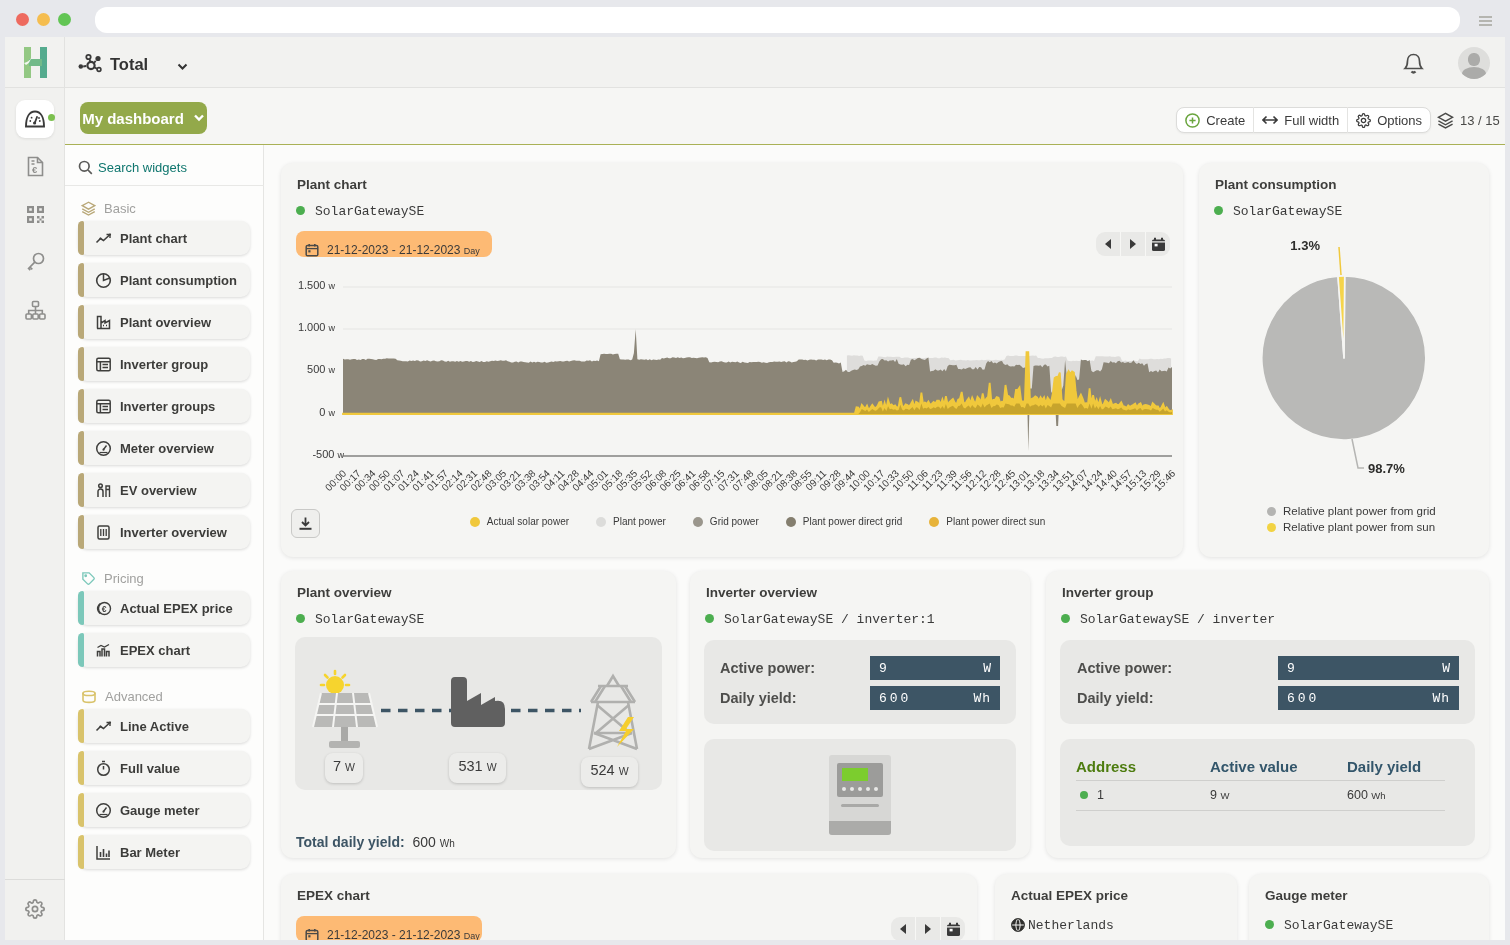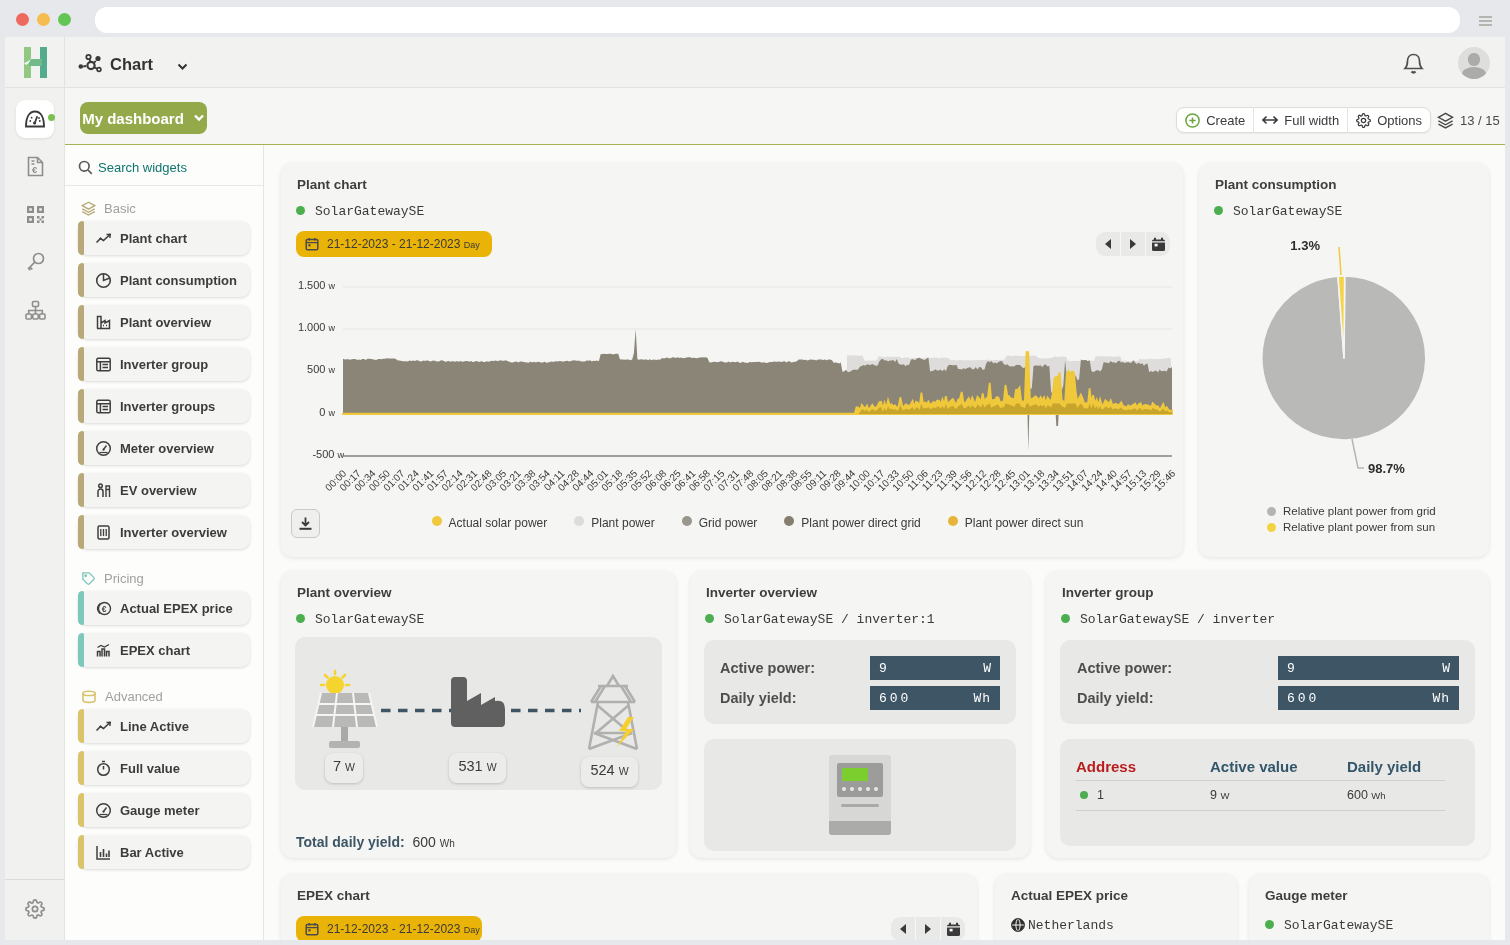--- a/index.html
+++ b/index.html
@@ -3,35 +3,35 @@
 <style>
 *{margin:0;padding:0;box-sizing:border-box}
 html,body{width:1510px;height:945px;overflow:hidden}
 body{font-family:"Liberation Sans",sans-serif;background:#e7e8ec;position:relative}
 .abs{position:absolute}
 .card{position:absolute;background:#f5f5f3;border-radius:12px;box-shadow:0 1px 4px rgba(0,0,0,.10)}
 .wtitle{position:absolute;font-size:13.5px;font-weight:bold;color:#3e3e3c}
 .gdot{position:absolute;width:9px;height:9px;border-radius:50%;background:#4cae4f}
 .src{position:absolute;font-family:"Liberation Mono",monospace;font-size:13px;color:#3a3a3a}
 .panel{position:absolute;background:#e8e8e6;border-radius:10px}
-.datebtn{position:absolute;background:#eab308;border-radius:8px;display:flex;align-items:center;font-size:12px;color:#3a3a3a;padding:0 9px;white-space:nowrap}
+.datebtn{position:absolute;background:#fdba74;border-radius:8px;display:flex;align-items:flex-end;font-size:12px;color:#3a3a3a;padding:0 9px;white-space:nowrap}
 .datebtn svg{flex-shrink:0}
 .navgrp{position:absolute;background:#e9e9e7;border-radius:9px;display:flex;align-items:center}
 .navseg{width:24px;height:24px;display:flex;align-items:center;justify-content:center}
 .navdiv{width:1px;height:24px;background:#f7f7f5}
 .vbox{position:absolute;background:#3d5565;color:#fff;font-family:"Liberation Mono",monospace;font-size:13px;display:flex;justify-content:space-between;align-items:center;padding:0 9px;height:24px}
 .flabel{position:absolute;font-size:14.5px;font-weight:bold;color:#4e4e4c}
 .item{position:absolute;left:78px;width:172px;height:34px;background:#f4f4f2;border-radius:9px;box-shadow:0 1px 3px rgba(0,0,0,.14);display:flex;align-items:center}
 .item .bar{width:6px;height:34px;border-radius:9px 3px 3px 9px;margin-right:11px}
 .item .txt{font-size:13px;font-weight:bold;color:#3c3c3a;margin-left:8px}
 .shead{position:absolute;left:81px;font-size:13px;color:#a1a19f;display:flex;align-items:center;gap:8px}
 .badge{position:absolute;background:#ececea;border-radius:8px;box-shadow:0 1px 3px rgba(0,0,0,.18);display:flex;align-items:baseline;justify-content:center;font-size:14.5px;color:#3a3a3a;padding-top:5px}
 .ylab{position:absolute;right:0;font-size:11px;color:#3a3a3a;text-align:right}
 .ylab small{font-size:9px}
-.leg{display:flex;align-items:flex-start;gap:7px;font-size:12px;color:#3a3a3a;white-space:nowrap}
+.leg{display:flex;align-items:center;gap:7px;font-size:10px;color:#3a3a3a;white-space:nowrap}
 .ldot{width:10px;height:10px;border-radius:50%;display:inline-block}
 </style></head>
 <body>
 
 <div class="abs" style="left:0;top:0;width:1510px;height:37px;background:#e7e8ec"></div>
 <div class="abs" style="left:16px;top:13px;width:13px;height:13px;border-radius:50%;background:#ee6a5f"></div>
 <div class="abs" style="left:37px;top:13px;width:13px;height:13px;border-radius:50%;background:#f5bd4f"></div>
 <div class="abs" style="left:58px;top:13px;width:13px;height:13px;border-radius:50%;background:#62c554"></div>
 <div class="abs" style="left:95px;top:7px;width:1365px;height:26px;background:#fff;border-radius:12px"></div>
 <div class="abs" style="left:1479px;top:16px;width:13px;height:2px;background:#b5b5b0"></div>
@@ -56,21 +56,21 @@
 <circle cx="13" cy="14.5" r="3.6" stroke-width="2.2"></circle>
 <circle cx="10.5" cy="6" r="2.2" stroke-width="1.8"></circle>
 <circle cx="21" cy="18.5" r="1.9" stroke-width="1.6"></circle>
 <circle cx="20" cy="7.5" r="2.6" fill="#3a3a3a" stroke="none"></circle>
 <circle cx="2.8" cy="15.5" r="2.3" fill="#3a3a3a" stroke="none"></circle>
 <path d="M11.5 8.2 L12.5 11" stroke-width="1.8"></path>
 <path d="M16.2 16.3 L19.3 17.9" stroke-width="1.8"></path>
 <path d="M15.8 12.2 L18 9.5" stroke-width="1.8" stroke-dasharray="3 1.5"></path>
 <path d="M5.2 15.5 L9.3 14.8" stroke-width="1.8" stroke-dasharray="3 1.5"></path>
 </svg>
-<div class="abs" style="left:110px;top:55px;font-size:16.5px;font-weight:bold;color:#333">Chart</div>
+<div class="abs" style="left:110px;top:55px;font-size:16.5px;font-weight:bold;color:#333">Total</div>
 <svg class="abs" style="left:176px;top:60px" width="13" height="13" viewBox="0 0 13 13" fill="none" stroke="#333" stroke-width="2">
     <path d="M2.5 4.5 L6.5 8.5 L10.5 4.5"></path>
   </svg>
 
 <svg class="abs" style="left:1403px;top:52px" width="21" height="23" viewBox="0 0 21 23" fill="none" stroke="#4f4f4d" stroke-width="1.7">
 <path d="M10.5 2.5 C6.5 2.5 4.5 5.5 4.5 9 C4.5 13.5 3 15.5 2 16.5 L19 16.5 C18 15.5 16.5 13.5 16.5 9 C16.5 5.5 14.5 2.5 10.5 2.5 Z"></path>
 <path d="M8.5 19.5 Q10.5 21.5 12.5 19.5" stroke-width="2.4"></path>
 </svg>
 
 <div class="abs" style="left:1458px;top:47px;width:32px;height:32px;border-radius:50%;background:#dededc;overflow:hidden">
@@ -277,21 +277,21 @@
       <path d="M4.5 12.5 H12.5" stroke-width="1.2"></path>
     </svg>
     <div class="txt">Gauge meter</div>
   </div>
 <div class="item" style="top:835px">
     <div class="bar" style="background:#d9c36b"></div>
     <svg width="17" height="17" viewBox="0 0 17 17" fill="none" stroke="#3f3f3d" stroke-width="1.5">
       <path d="M2 2 V15 H15"></path>
       <path d="M5.5 13 V8 M8.5 13 V5 M11.5 13 V9.5 M14 13 V6.5" stroke-width="1.6"></path>
     </svg>
-    <div class="txt">Bar Active</div>
+    <div class="txt">Bar Meter</div>
   </div>
 
 <div class="shead" style="top:571px"><svg width="15" height="15" viewBox="0 0 24 24" fill="none" stroke="#7cc8ba" stroke-width="2.2">
       <path d="M20.6 13.3 L13.3 20.6 a2 2 0 0 1-2.8 0 L3 13 V3 h10 l7.6 7.6 a2 2 0 0 1 0 2.7 Z"></path>
       <circle cx="7.5" cy="7.5" r="1.2" fill="#7cc8ba"></circle>
     </svg>Pricing</div>
 
 <div class="shead" style="top:689px"><svg width="16" height="14" viewBox="0 0 20 17" fill="none" stroke="#d9c36b" stroke-width="2">
       <ellipse cx="10" cy="4" rx="7.5" ry="2.6"></ellipse>
       <path d="M2.5 4 V12.5 C2.5 14 5.8 15.2 10 15.2 C14.2 15.2 17.5 14 17.5 12.5 V4" stroke-linecap="round"></path>
@@ -523,21 +523,21 @@
 <div class="flabel" style="left:31px;top:119px">Daily yield:</div>
 <div class="vbox" style="left:232px;top:85px;width:181px">
       <span>9</span>
       <span>W</span>
     </div>
 <div class="vbox" style="left:232px;top:115px;width:181px;letter-spacing:3px">
       <span>600</span>
       <span style="letter-spacing:1px">Wh</span>
     </div>
 <div class="panel" style="left:14px;top:168px;width:415px;height:107px"></div>
-<div class="abs" style="left:30px;top:187px;font-size:15px;font-weight:bold;color:#b91c1c">Address</div>
+<div class="abs" style="left:30px;top:187px;font-size:15px;font-weight:bold;color:#4d7c0f">Address</div>
 <div class="abs" style="left:164px;top:187px;font-size:15px;font-weight:bold;color:#33566b">Active value</div>
 <div class="abs" style="left:301px;top:187px;font-size:15px;font-weight:bold;color:#33566b">Daily yield</div>
 <div class="abs" style="left:30px;top:209px;width:369px;height:1px;background:#cfcfcd"></div>
 <div class="gdot" style="left:34px;top:220px;width:8px;height:8px"></div>
 <div class="abs" style="left:51px;top:217px;font-size:12.5px;color:#3a3a3a">1</div>
 <div class="abs" style="left:164px;top:217px;font-size:12.5px;color:#3a3a3a">9 <span style="font-size:9.5px">W</span></div>
 <div class="abs" style="left:301px;top:217px;font-size:12.5px;color:#3a3a3a">600 <span style="font-size:9.5px">Wh</span></div>
 <div class="abs" style="left:30px;top:239px;width:369px;height:1px;background:#cfcfcd"></div>
 </div>
 <div class="card" style="left:281px;top:874px;width:696px;height:120px">

